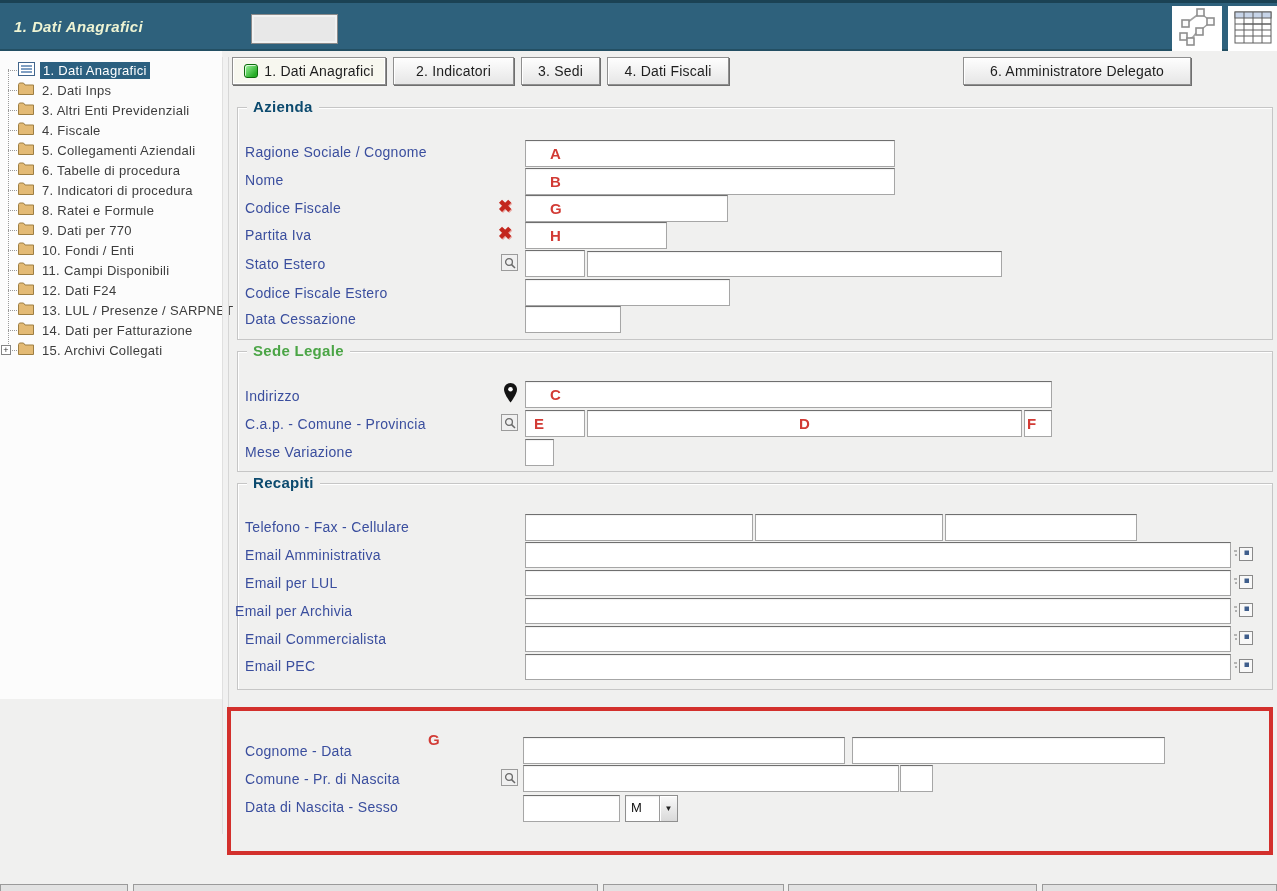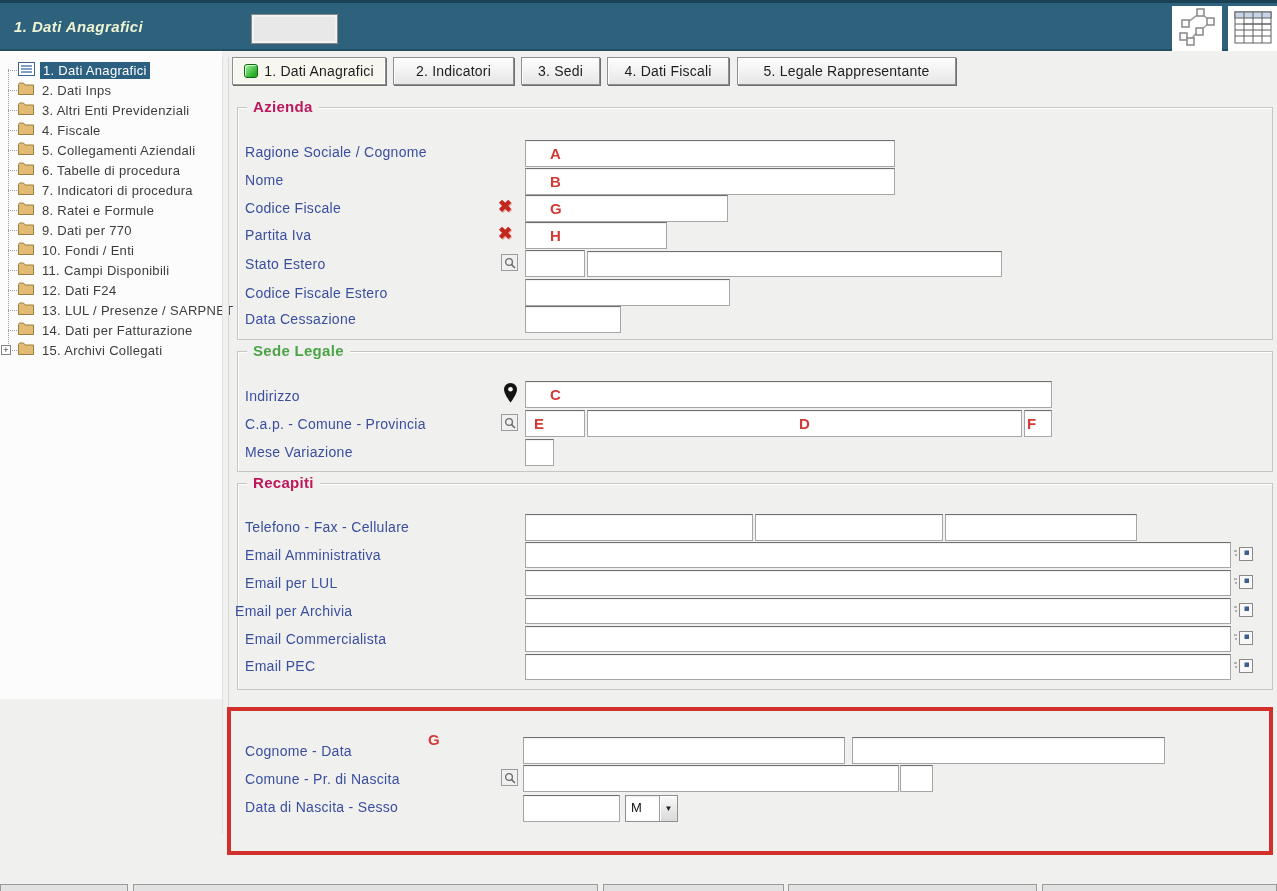--- a/index.html
+++ b/index.html
@@ -42,21 +42,21 @@
          box-shadow:1px 1px 0 #6F6F6F, inset 1px 1px 0 #FFFFFF; cursor:pointer; white-space:nowrap; }
   .tab.active { background:#F7F7EF; box-shadow:1px 1px 0 #6F6F6F, inset 0 0 0 1px #FFFFFF; }
   .greenled { width:14px; height:14px; border-radius:3px; border:1px solid #0B6B0B;
               background:linear-gradient(135deg,#90EC90 10%,#27AC27 80%);
               box-shadow:inset 1px 1px 0 rgba(255,255,255,.7); }
 
   
   .grp { position:absolute; border:1px solid #C6C6C6; box-shadow:inset 1px 1px 0 #FFFFFF; }
   .grp-title { position:absolute; top:-10px; left:9px; background:#F0F0EF; padding:0 6px;
                font-size:15px; font-weight:bold; letter-spacing:.3px; }
-  .orange { color:#be185d; } .green { color:#4BA546; }
+  .orange { color:#0c4a6e; } .green { color:#4BA546; }
 
   .lbl { position:absolute; color:#3A4E9E; font-size:14px; letter-spacing:.3px; white-space:nowrap; }
 
   .fld { position:absolute; background:#FFFFFF; border:1px solid #A6A6A6; border-top-color:#6F6F6F;
          box-shadow:inset 0 1px 1px rgba(0,0,0,.06); font-family:"Liberation Sans",sans-serif;
          font-size:14px; color:#222; padding:0 5px; }
   .ann { color:#D23B35; font-weight:bold; font-size:15px; padding-left:24px; }
   .ann-ctr { color:#D23B35; font-weight:bold; font-size:15px; text-align:center; }
   .ann-sm { color:#D23B35; font-weight:bold; font-size:15px; padding-left:8px; }
 
@@ -234,22 +234,22 @@
   </div>
   <div class="tab" style="left:393px;width:121px">
     <span>2. Indicatori</span>
   </div>
   <div class="tab" style="left:521px;width:79px">
     <span>3. Sedi</span>
   </div>
   <div class="tab" style="left:607px;width:122px">
     <span>4. Dati Fiscali</span>
   </div>
-  <div class="tab" style="left:737px;width:219px">
-    <span>5. Legale Rappresentante</span>
+  <div class="tab" style="left:963px;width:228px">
+    <span>6. Amministratore Delegato</span>
   </div>
 
   <div class="grp" style="left:237px;top:107px;width:1036px;height:233px">
     <div class="grp-title orange">Azienda</div>
   </div>
   <div class="lbl" style="left:245px;top:144px">Ragione Sociale / Cognome</div>
   <input class="fld ann" style="left: 525px; top: 140px; width: 370px; height: 27px;" value="A">
   <div class="lbl" style="left:245px;top:172px">Nome</div>
   <input class="fld ann" style="left: 525px; top: 168px; width: 370px; height: 27px;" value="B">
   <div class="lbl" style="left:245px;top:200px">Codice Fiscale</div>

